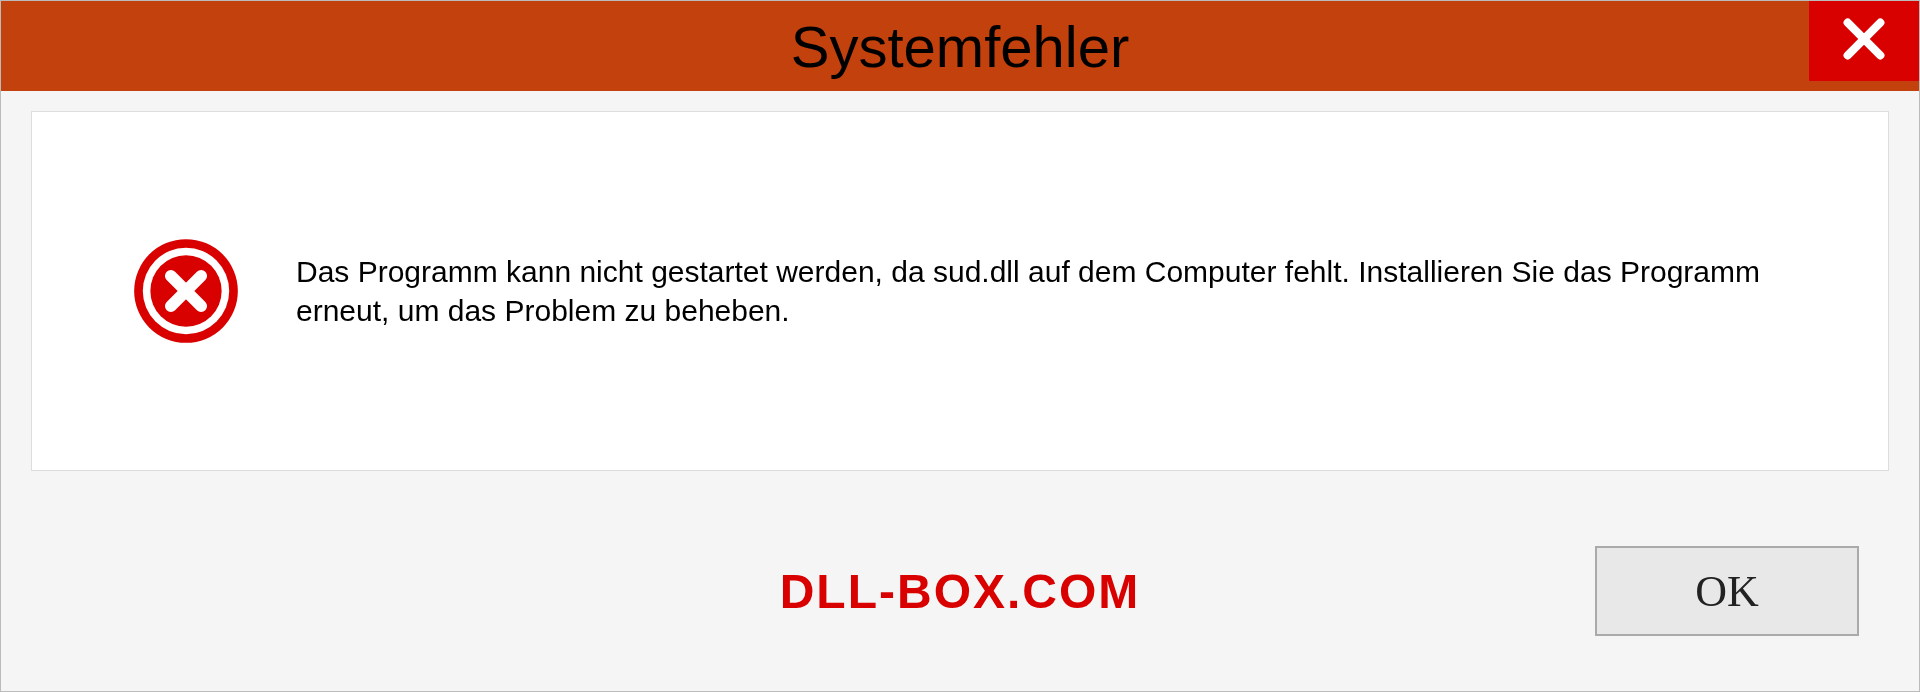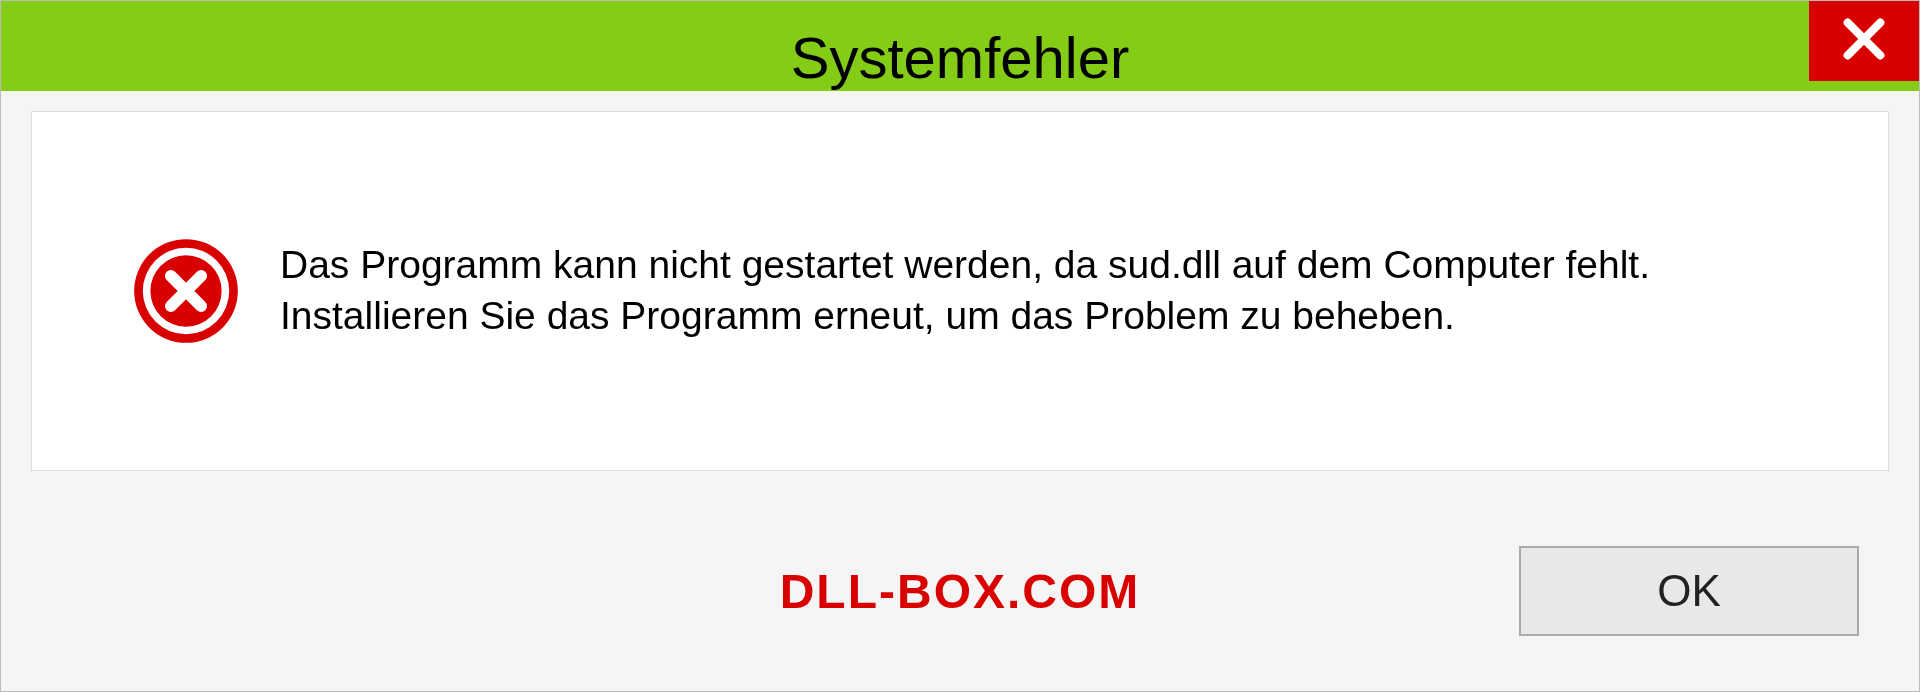--- a/index.html
+++ b/index.html
@@ -20,24 +20,24 @@
     height: 100%;
     background: #f5f5f5;
     border: 1px solid #bbb;
     position: relative;
     display: flex;
     flex-direction: column;
   }
   .titlebar {
     height: 90px;
     display: flex;
-    align-items: flex-end;
+    align-items: center;
     justify-content: center;
     position: relative;
-    background: #84cc16;
+    background: #c2410c;
   }
   .title {
     font-size: 58px;
     font-weight: 400;
     color: #000;
   }
   .close-btn {
     position: absolute;
     top: 0;
     right: 0;
@@ -69,23 +69,24 @@
     flex-shrink: 0;
     width: 108px;
     height: 108px;
     margin-right: 40px;
   }
   .error-icon svg {
     width: 100%;
     height: 100%;
   }
   .message {
-    font-size: 39px;
+    font-size: 30px;
     line-height: 1.3;
     color: #000;
+    margin-left: 16px;
   }
   .footer {
     height: 200px;
     display: flex;
     align-items: center;
     justify-content: flex-end;
     padding: 0 60px;
     position: relative;
   }
   .watermark {
@@ -93,31 +94,31 @@
     left: 50%;
     transform: translateX(-50%);
     font-size: 48px;
     font-weight: 900;
     color: #d90000;
     letter-spacing: 2px;
     font-family: Arial, sans-serif;
     white-space: nowrap;
   }
   .ok-btn {
-    width: 340px;
+    width: 264px;
     height: 90px;
     background: #e8e8e8;
     border: 2px solid #aaa;
     font-size: 44px;
     color: #222;
     cursor: pointer;
     display: flex;
     align-items: center;
     justify-content: center;
-    font-family: Liberation Sans, sans-serif;
+    font-family: Liberation Serif, serif;
   }
 </style>
 </head>
 <body>
 
 <div class="dialog">
 
   <div class="titlebar">
     <div class="title">Systemfehler</div>
     <div class="close-btn">

